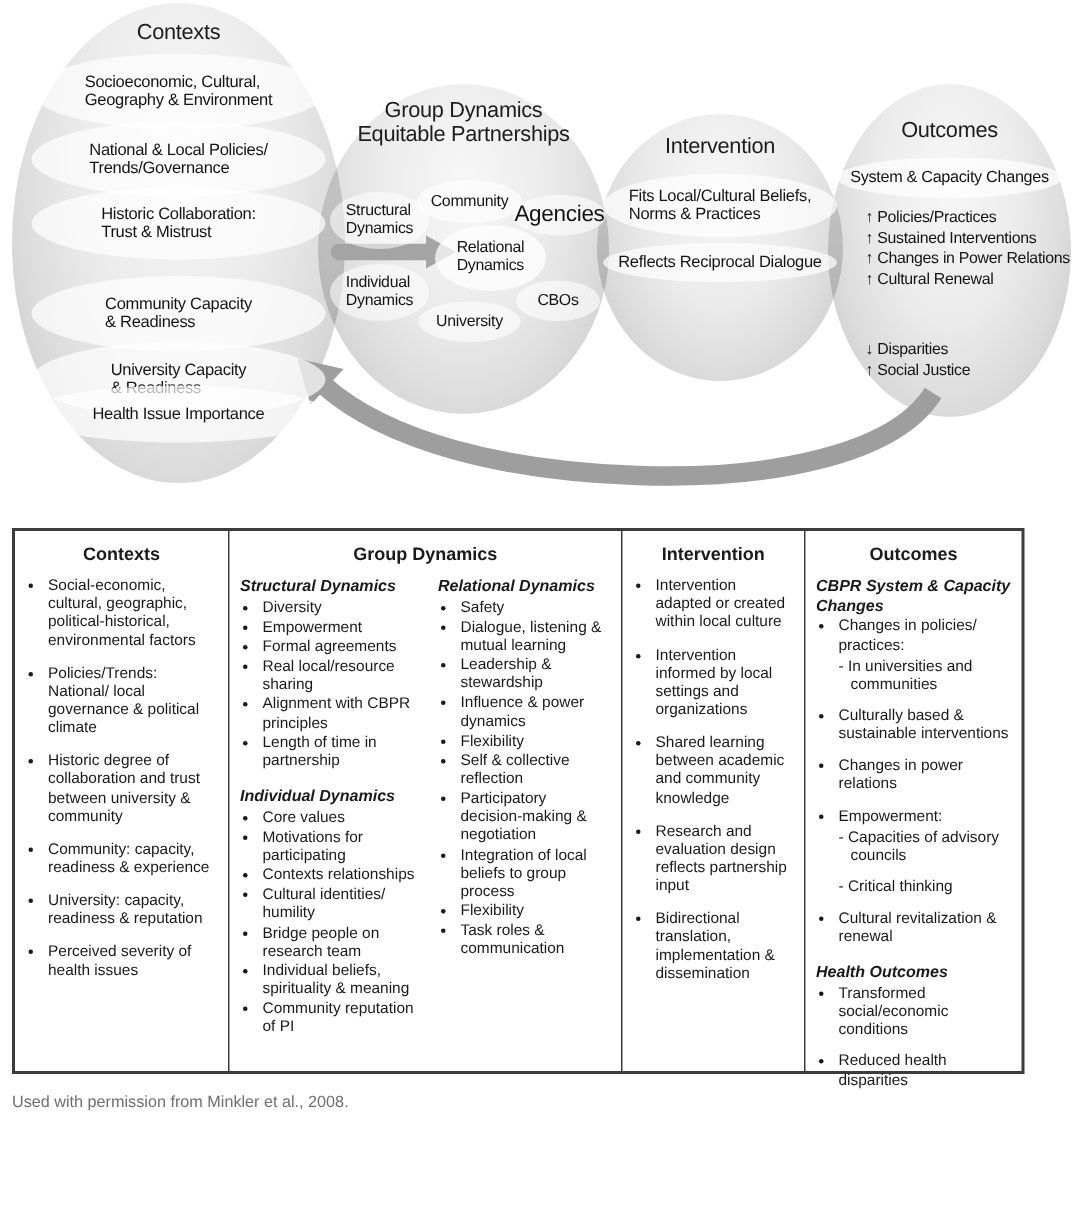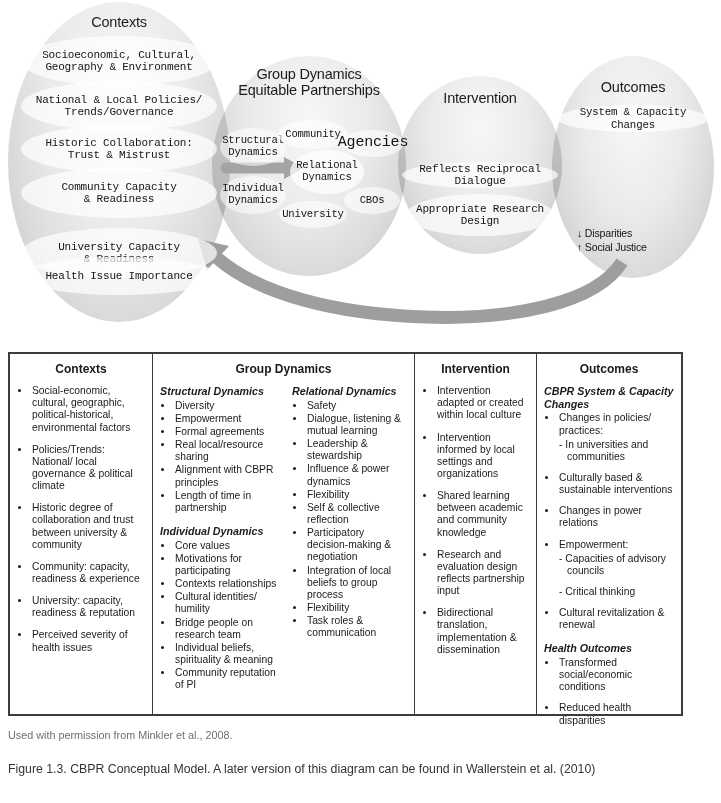--- a/index.html
+++ b/index.html
@@ -18,27 +18,27 @@
   .arrow-svg{position:absolute;left:0;top:0;width:721px;height:350px;pointer-events:none;}
 
   .blob-title{position:absolute;text-align:center;font-size:14.5px;line-height:1.12;
               color:#1c1c1c;white-space:pre-line;letter-spacing:-0.2px;}
   .t-ctx{left:44px;top:14px;width:150px;}
   .t-gd{left:212px;top:66px;width:194px;}
   .t-iv{left:401px;top:90px;width:158px;}
   .t-oc{left:558px;top:79px;width:150px;}
 
   .band{position:absolute;border-radius:50%;background:rgba(255,255,255,0.70);
-        display:flex;align-items:center;justify-content:center;text-align:center;
-        font-size:11px;line-height:1.13;color:#141414;white-space:pre-line;letter-spacing:-0.2px;font-family:Liberation Mono, monospace;}
+        display:flex;align-items:center;justify-content:center;text-align:left;
+        font-size:11px;line-height:1.13;color:#141414;white-space:pre-line;letter-spacing:-0.2px;}
   
   .cb0{left:21px;top:36px;width:196px;height:50px;}
   .cb1{left:21px;top:81px;width:196px;height:50px;}
   .cb2{left:21px;top:125px;width:196px;height:48px;}
-  .cb3{left:21px;top:168px;width:196px;height:50px;}
+  .cb3{left:21px;top:184px;width:196px;height:50px;}
   .cb4{left:21px;top:228px;width:196px;height:50px;}
   .cb5{left:19px;top:257px;width:200px;height:38px;}
   
   .g-str{left:220px;top:128px;width:66px;height:38px;font-size:10.6px;background:rgba(255,255,255,0.55);}
   .g-ind{left:220px;top:176px;width:66px;height:38px;font-size:10.6px;background:rgba(255,255,255,0.55);}
   .g-com{left:278px;top:120px;width:70px;height:29px;font-size:10.6px;background:rgba(255,255,255,0.60);}
   .g-age{left:342px;top:130px;width:62px;height:27px;font-size:15px;background:rgba(255,255,255,0.60);}
   .g-rel{left:290px;top:150px;width:74px;height:44px;font-size:10.6px;background:rgba(255,255,255,0.72);}
   .g-cbo{left:344px;top:187px;width:56px;height:27px;font-size:10.6px;background:rgba(255,255,255,0.60);}
   .g-uni{left:279px;top:201px;width:68px;height:27px;font-size:10.6px;background:rgba(255,255,255,0.60);}
@@ -129,25 +129,31 @@
 Dynamics</div>
     <div class="band g-ind">Individual
 Dynamics</div>
     <div class="band g-com">Community</div>
     <div class="band g-age">Agencies</div>
     <div class="band g-rel">Relational
 Dynamics</div>
     <div class="band g-cbo">CBOs</div>
     <div class="band g-uni">University</div>
 
+    <div class="band ib0">Fits Local/Cultural Beliefs,
+Norms &amp; Practices</div>
     <div class="band ib1">Reflects Reciprocal Dialogue</div>
-    <div class="band ib2">Appropriate Research
-Design</div>
 
     <div class="band ob0">System &amp; Capacity Changes</div>
+    <ul class="oc-list oc-list1">
+        <li>↑ Policies/Practices</li>
+        <li>↑ Sustained Interventions</li>
+        <li>↑ Changes in Power Relations</li>
+        <li>↑ Cultural Renewal</li>
+      </ul>
     <ul class="oc-list oc-list2">
         <li>↓ Disparities</li>
         <li>↑ Social Justice</li>
       </ul>
   </div>
 
   <div class="tbl">
 
     <div class="col col-contexts">
       <div class="col-h">Contexts</div>
@@ -227,14 +233,13 @@
         </ul>
       <div class="subhead mt">Health Outcomes</div>
       <ul class="bul">
           <li>Transformed social/economic conditions</li>
           <li>Reduced health disparities</li>
         </ul>
     </div>
   </div>
 
   <div class="cap1">Used with permission from Minkler et al., 2008.</div>
-  <div class="cap2">Figure 1.3. CBPR Conceptual Model. A later version of this diagram can be found in Wallerstein et al. (2010)</div>
 </div>
 
 </body></html>

